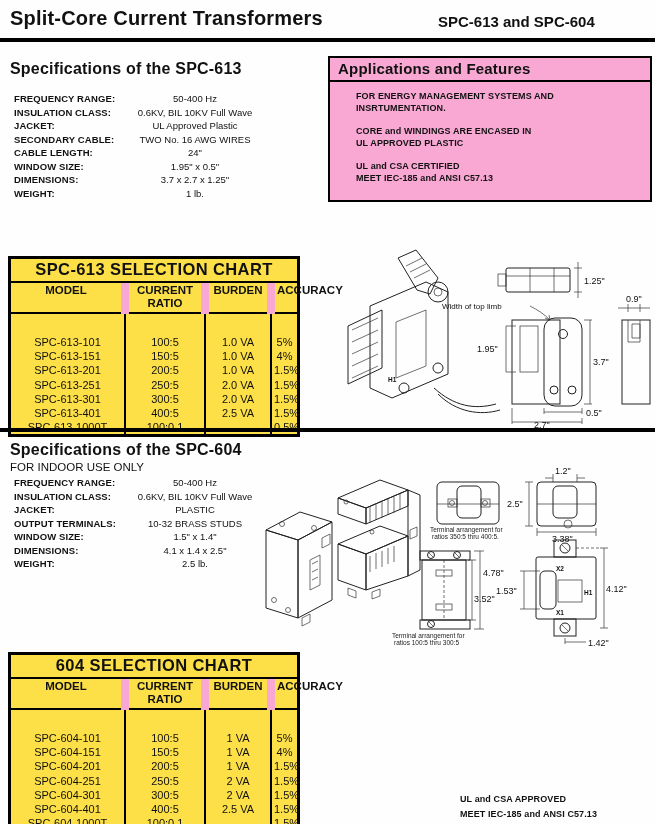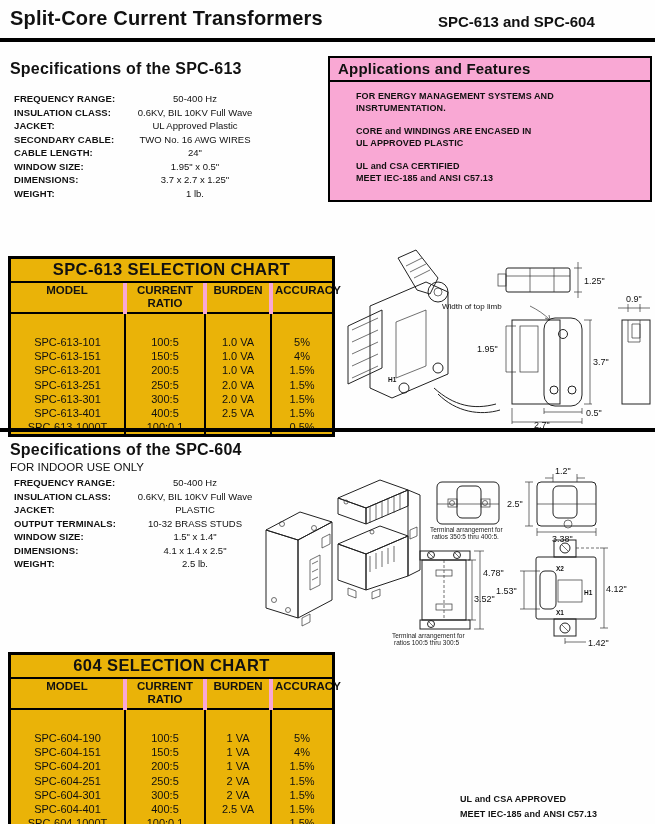--- a/index.html
+++ b/index.html
@@ -23,27 +23,27 @@
   .spec-row { display:flex; height:13.5px; align-items:baseline;justify-content:flex-end; }
   .spec-label { width:116px; font-size:9.5px; font-weight:bold; letter-spacing:.1px; }
   .spec-value { width:130px; font-size:9.5px; text-align:center; }
 
   .app-box { position:absolute; left:328px; top:56px; width:324px; height:146px; border:2px solid #000; background:#f9a8d4; }
   .app-title { font-size:15px; font-weight:bold; padding:2px 8px 3px; border-bottom:2px solid #000; letter-spacing:.2px; }
   .app-body { padding:9px 26px; }
   .para { margin-bottom:12px; }
   .para .line { font-size:9px; font-weight:bold; line-height:11.5px; letter-spacing:.1px; }
 
-  .sel-chart { position:absolute; width:327px; border:3px solid #000; background:#eab308; }
+  .sel-chart { position:absolute; width:292px; border:3px solid #000; background:#fde047; }
   .c613 { left:8px; top:256px; }
   .c604 { left:8px; top:652px; }
   .sel-title { font-size:16.5px; font-weight:bold; text-align:center; padding:1px 0 2px; border-bottom:2px solid #000; letter-spacing:.4px; }
   .sel-chart table { width:100%; border-collapse:collapse; table-layout:fixed; }
   .sel-chart th { font-size:11.5px; font-weight:bold; text-align:center; vertical-align:top;
-    border-right:4px solid #f9a8d4; border-bottom:2.5px solid #000; padding:1px 2px 2px; line-height:13px; }
+    border-right:8px solid #f9a8d4; border-bottom:2.5px solid #000; padding:1px 2px 2px; line-height:13px; }
   .sel-chart th:last-child { border-right:none; }
   .sel-chart td { font-size:11px; text-align:center; border-right:2px solid #000; padding:0 2px; line-height:14.2px; }
   .sel-chart td:last-child { border-right:none; }
   .sel-chart tbody tr:first-child td { padding-top:21px; }
 
   .footer-certs { position:absolute; left:460px; top:792px; }
   .footer-certs .line { font-size:9px; font-weight:bold; line-height:15px; letter-spacing:.1px; }
 
   .drawing { position:absolute; }
   .d613 { left:334px; top:248px; }
@@ -390,21 +390,21 @@
       <thead>
         <tr>
           <th>MODEL</th>
           <th>CURRENT RATIO</th>
           <th>BURDEN</th>
           <th>ACCURACY</th>
         </tr>
       </thead>
       <tbody>
           <tr>
-            <td>SPC-604-190</td>
+            <td>SPC-604-101</td>
             <td>100:5</td>
             <td>1 VA</td>
             <td>5%</td>
           </tr>
           <tr>
             <td>SPC-604-151</td>
             <td>150:5</td>
             <td>1 VA</td>
             <td>4%</td>
           </tr>

